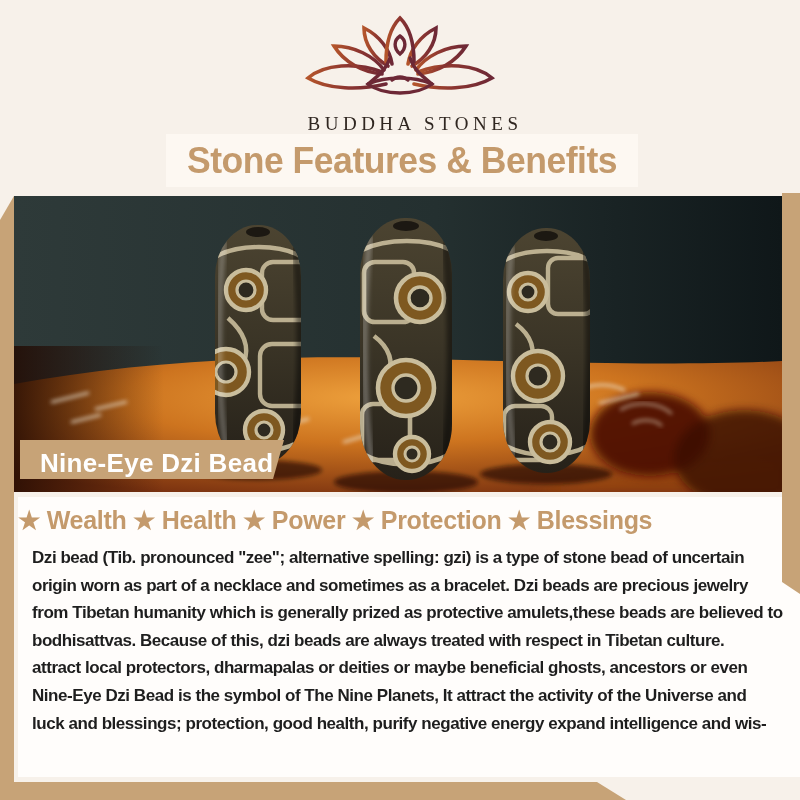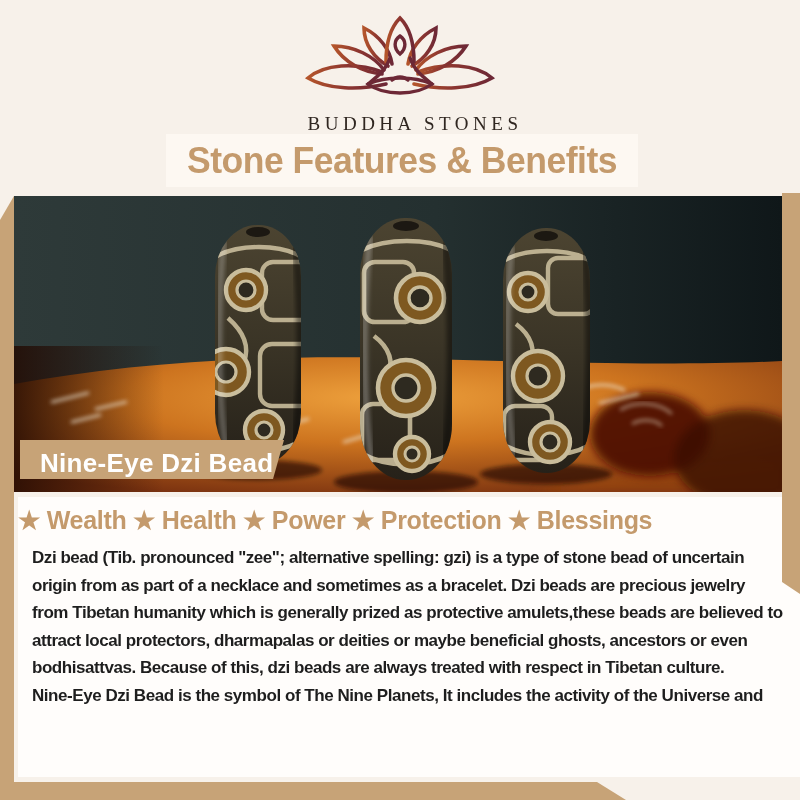--- a/index.html
+++ b/index.html
@@ -211,25 +211,26 @@
   </div>
 
   <div class="label-ribbon">
     <span>Nine-Eye Dzi Bead</span>
   </div>
 
   <div class="card">
     <div class="benefits">★ Wealth ★ Health ★ Power ★ Protection ★ Blessings</div>
     <div class="body-text">
       <div class="bline">Dzi bead (Tib. pronounced "zee"; alternative spelling: gzi) is a type of stone bead of uncertain</div>
-      <div class="bline">origin from as part of a necklace and sometimes as a bracelet. Dzi beads are precious jewelry</div>
+      <div class="bline">origin worn as part of a necklace and sometimes as a bracelet. Dzi beads are precious jewelry</div>
       <div class="bline">from Tibetan humanity which is generally prized as protective amulets,these beads are believed to</div>
+      <div class="bline">bodhisattvas. Because of this, dzi beads are always treated with respect in Tibetan culture.</div>
       <div class="bline">attract local protectors, dharmapalas or deities or maybe beneficial ghosts, ancestors or even</div>
-      <div class="bline">bodhisattvas. Because of this, dzi beads are always treated with respect in Tibetan culture.</div>
-      <div class="bline">Nine-Eye Dzi Bead is the symbol of The Nine Planets, It includes the activity of the Universe and</div>
+      <div class="bline">Nine-Eye Dzi Bead is the symbol of The Nine Planets, It attract the activity of the Universe and</div>
+      <div class="bline">luck and blessings; protection, good health, purify negative energy expand intelligence and wis-</div>
     </div>
   </div>
 
   <div class="left-strip"></div>
   <div class="right-ribbon"></div>
   <div class="footer-band"></div>
 
 </div>
 
 </body></html>

